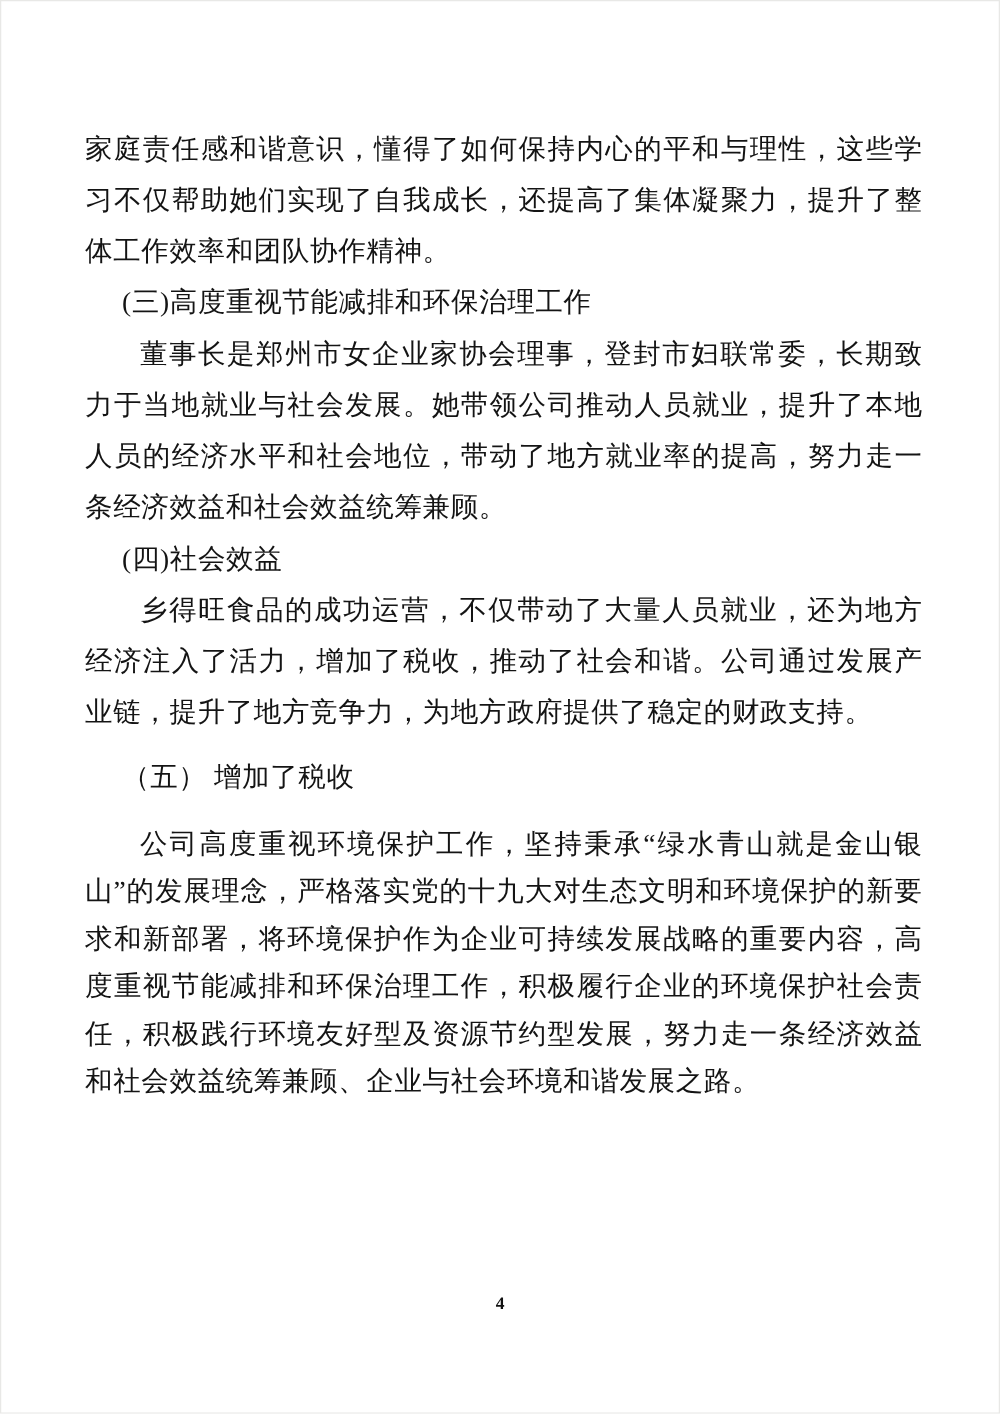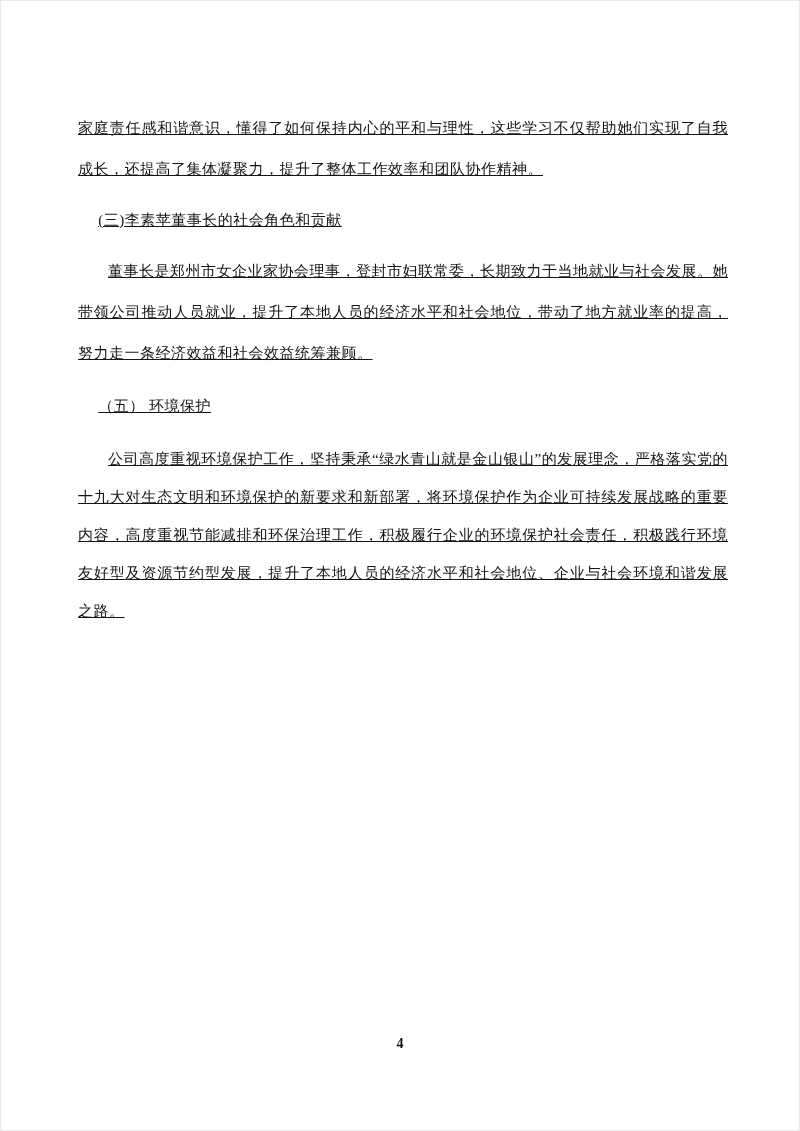--- a/index.html
+++ b/index.html
@@ -17,27 +17,26 @@
     color: #141414;
     overflow: hidden;
   }
   .content {
     position: absolute;
     left: 68px;
     top: 98px;
     width: 670px;
   }
   .content p {
-    margin: 10px;
-    font-size: 15px;
+    margin: 0;
+    font-size: 22px;
     text-align: justify;
     text-justify: inter-ideograph;
     word-break: break-all;
     letter-spacing: 0.5px;
-    text-decoration: underline;
   }
   .s1 { line-height: 41px; }
   .s2 { line-height: 38px; }
   .indent { text-indent: 2em; }
   .h-indent { text-indent: 1.35em; }
   .heading-five { margin-top: 13px !important; }
   .env-para-1 { margin-top: 15px !important; }
   .env-para-2 { margin-top: 8px !important; }
   .footer {
     position: absolute;
@@ -52,27 +51,29 @@
   }
 </style>
 </head>
 <body>
 
 <div class="page">
   <div class="content">
 
     <p class="s1">家庭责任感和谐意识，懂得了如何保持内心的平和与理性，这些学习不仅帮助她们实现了自我成长，还提高了集体凝聚力，提升了整体工作效率和团队协作精神。</p>
 
-    <p class="s1 h-indent">(三)李素苹董事长的社会角色和贡献</p>
+    <p class="s1 h-indent">(三)高度重视节能减排和环保治理工作</p>
 
     <p class="s1 indent">董事长是郑州市女企业家协会理事，登封市妇联常委，长期致力于当地就业与社会发展。她带领公司推动人员就业，提升了本地人员的经济水平和社会地位，带动了地方就业率的提高，努力走一条经济效益和社会效益统筹兼顾。</p>
 
+    <p class="s1 h-indent">(四)社会效益</p>
 
+    <p class="s1 indent">乡得旺食品的成功运营，不仅带动了大量人员就业，还为地方经济注入了活力，增加了税收，推动了社会和谐。公司通过发展产业链，提升了地方竞争力，为地方政府提供了稳定的财政支持。</p>
 
-    <p class="s2 h-indent heading-five">（五） 环境保护</p>
+    <p class="s2 h-indent heading-five">（五） 增加了税收</p>
 
-    <p class="s2 indent env-para-1">公司高度重视环境保护工作，坚持秉承“绿水青山就是金山银山”的发展理念，严格落实党的十九大对生态文明和环境保护的新要求和新部署，将环境保护作为企业可持续发展战略的重要内容，高度重视节能减排和环保治理工作，积极履行企业的环境保护社会责任，积极践行环境友好型及资源节约型发展，提升了本地人员的经济水平和社会地位、企业与社会环境和谐发展之路。</p>
+    <p class="s2 indent env-para-1">公司高度重视环境保护工作，坚持秉承“绿水青山就是金山银山”的发展理念，严格落实党的十九大对生态文明和环境保护的新要求和新部署，将环境保护作为企业可持续发展战略的重要内容，高度重视节能减排和环保治理工作，积极履行企业的环境保护社会责任，积极践行环境友好型及资源节约型发展，努力走一条经济效益和社会效益统筹兼顾、企业与社会环境和谐发展之路。</p>
 
 
   </div>
 
   <div class="footer">4</div>
 </div>
 
 </body></html>

